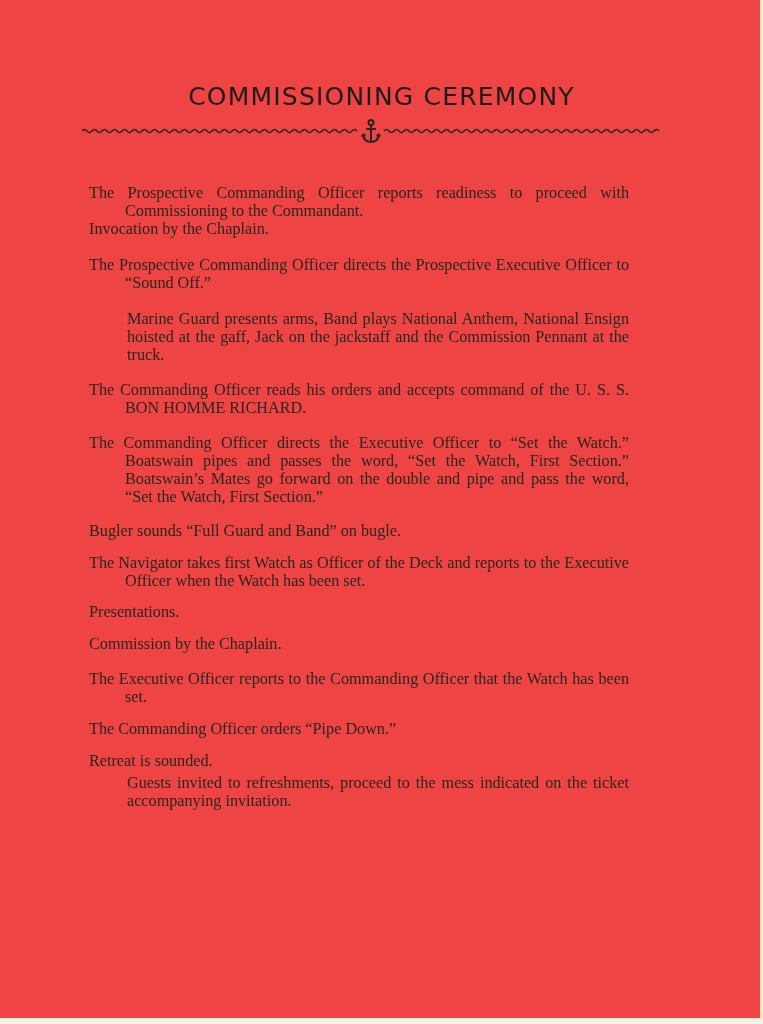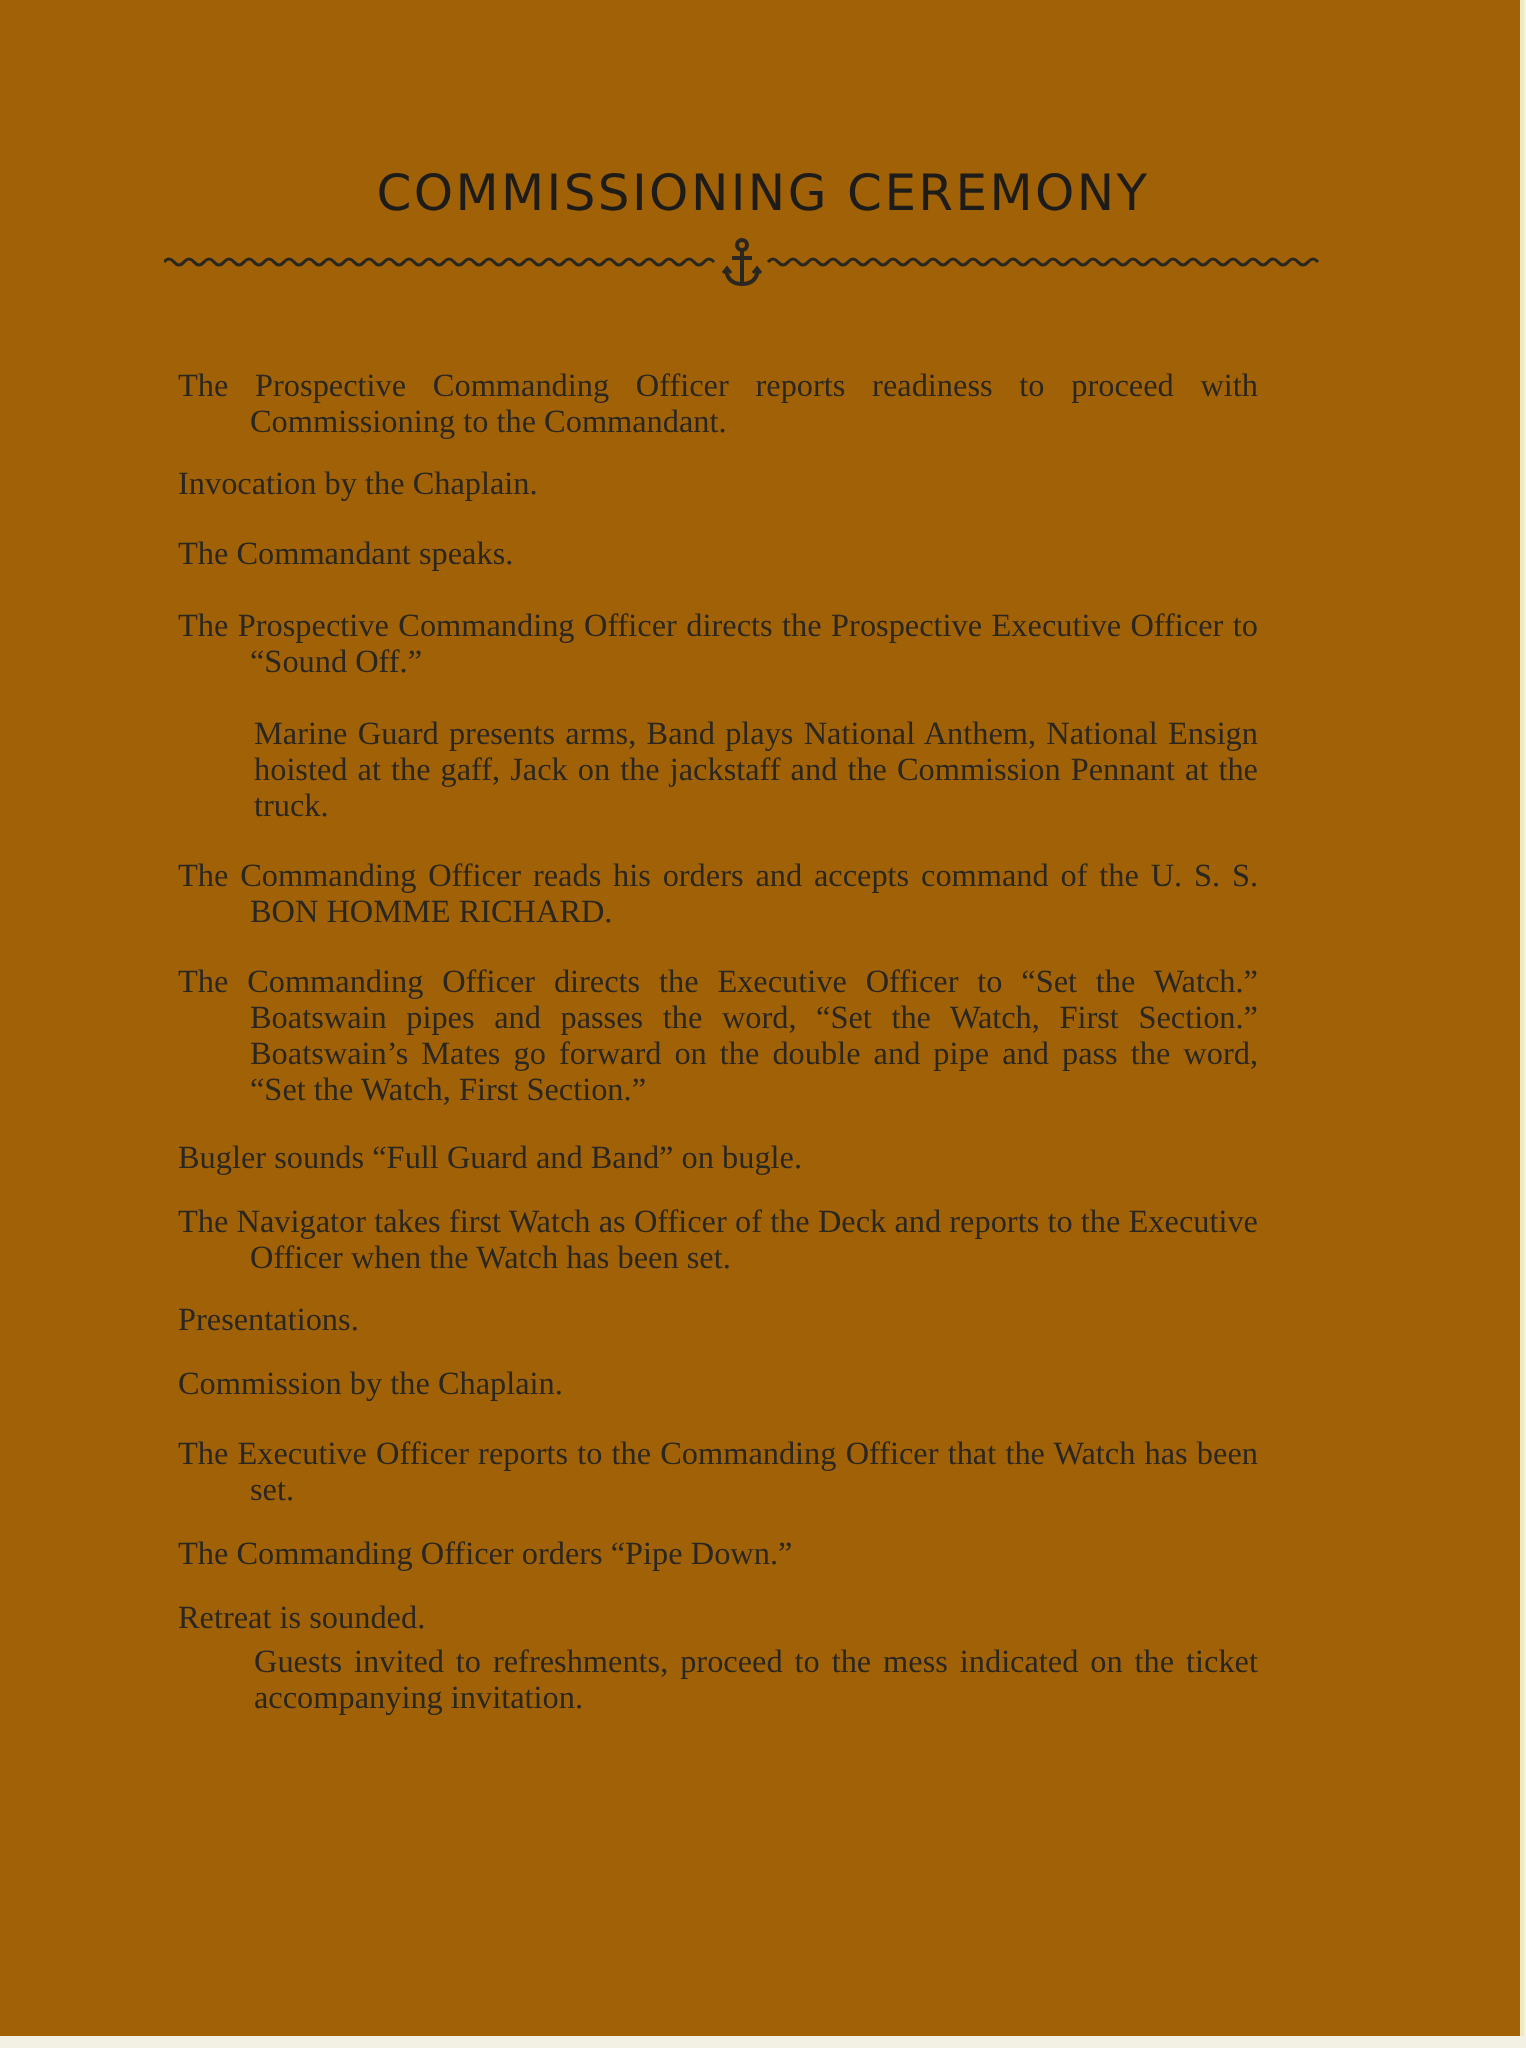--- a/index.html
+++ b/index.html
@@ -5,21 +5,21 @@
   html, body { margin: 0; padding: 0; }
   body {
     width: 763px; height: 1024px; overflow: hidden;
     background: #f6f4d6;
     position: relative;
     font-family: "Liberation Serif", "DejaVu Serif", serif;
     color: #2a2620;
   }
   .page {
     position: absolute; left: 0; top: 0; width: 760px; height: 1018px;
-    background: #a16207;
+    background: #ef4444;
     border-right: 2px solid #ece9c8;
     border-bottom: 2px solid #d9d6bd;
   }
   .bottom-strip {
     position: absolute; left: 0; top: 1018px; width: 763px; height: 6px;
     background: #f3f1e4;
   }
   .title {
     position: absolute; left: 0; width: 763px; top: 82px;
     text-align: center;
@@ -55,22 +55,21 @@
       <line x1="289" y1="7" x2="289" y2="24"></line>
       <line x1="284" y1="11" x2="294" y2="11"></line>
       <path d="M281 17 q1 7 8 7 q7 0 8 -7"></path>
       <path d="M279.5 18.5 l2 -2.5 l2 2.5" stroke-width="1.5"></path>
       <path d="M294.5 18.5 l2 -2.5 l2 2.5" stroke-width="1.5"></path>
     </g>
   </svg>
 
   <div class="content">
     <p class="item" style="margin-top:0">The Prospective Commanding Officer reports readiness to proceed with Commissioning to the Commandant.</p>
-    <p class="item" style="margin-top:13px">Invocation by the Chaplain.</p>
-    <p class="item" style="margin-top:17px">The Commandant speaks.</p>
+    <p class="item" style="margin-top:0">Invocation by the Chaplain.</p>
     <p class="item" style="margin-top:18px">The Prospective Commanding Officer directs the Prospective Executive Officer to “Sound Off.”</p>
     <p class="item sub" style="margin-top:18px">Marine Guard presents arms, Band plays National Anthem, National Ensign hoisted at the gaff, Jack on the jackstaff and the Commission Pennant at the truck.</p>
     <p class="item" style="margin-top:17px">The Commanding Officer reads his orders and accepts command of the U. S. S. BON HOMME RICHARD.</p>
     <p class="item" style="margin-top:17px">The Commanding Officer directs the Executive Officer to “Set the Watch.” Boatswain pipes and passes the word, “Set the Watch, First Section.” Boatswain’s Mates go forward on the double and pipe and pass the word, “Set the Watch, First Section.”</p>
     <p class="item" style="margin-top:16px">Bugler sounds “Full Guard and Band” on bugle.</p>
     <p class="item" style="margin-top:14px">The Navigator takes first Watch as Officer of the Deck and reports to the Executive Officer when the Watch has been set.</p>
     <p class="item" style="margin-top:13px">Presentations.</p>
     <p class="item" style="margin-top:14px">Commission by the Chaplain.</p>
     <p class="item" style="margin-top:17px">The Executive Officer reports to the Commanding Officer that the Watch has been set.</p>
     <p class="item" style="margin-top:14px">The Commanding Officer orders “Pipe Down.”</p>

